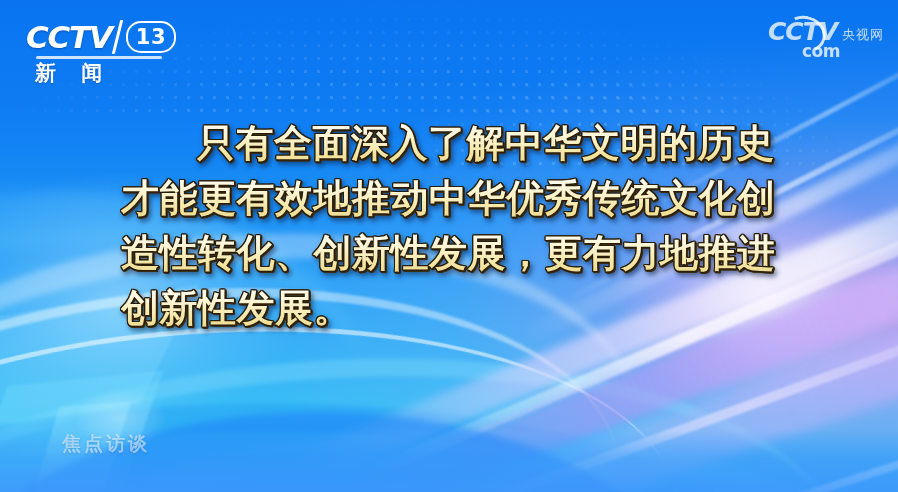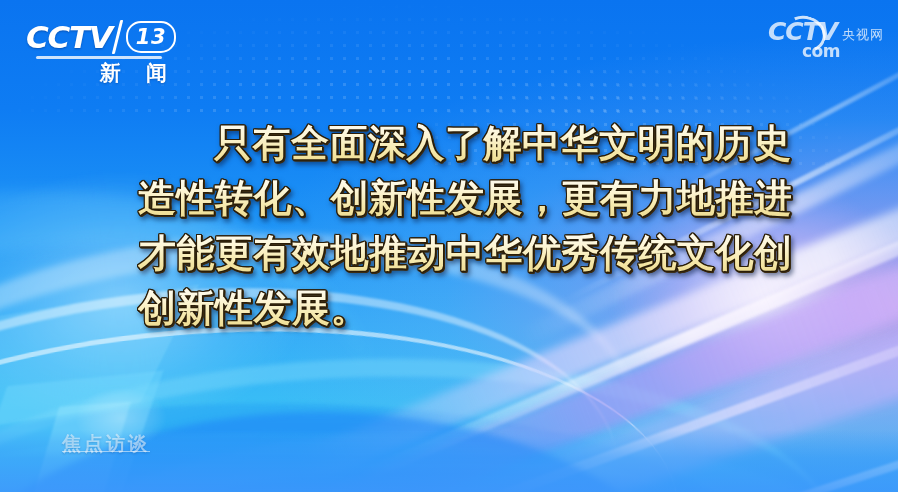--- a/index.html
+++ b/index.html
@@ -197,30 +197,29 @@
     height: 28px;
     display: flex;
     align-items: center;
   }
   .logo13 .num {
     font-weight: bold;
     font-size: 21px;
     line-height: 21px;
     color: #ffffff;
     letter-spacing: .5px;
-    font-style: italic;
   }
   .logo13 .underbar {
     width: 126px; height: 3px;
     background: rgba(255,255,255,0.80);
     margin: 2px 0 3px 10px;
     border-radius: 2px;
   }
   .logo13 .sub {
-    text-align: right;
+    text-align: left;
     width: 150px;
     font-weight: bold;
     font-size: 21px;
     line-height: 22px;
     color: #ffffff;
     letter-spacing: 9px;
     text-indent: 9px;
     text-shadow: 0 1px 2px rgba(0,40,110,0.35);
   }
 
@@ -280,27 +279,26 @@
   .wm-program {
     position: absolute;
     left: 62px; top: 432px;
     font-weight: bold;
     font-size: 19px;
     line-height: 22px;
     letter-spacing: 3px;
     color: rgba(255,255,255,0.52);
     text-shadow: 0 1px 2px rgba(0,70,150,0.25);
     pointer-events: auto;
-    text-decoration: underline;
   }
 
   
   .quote {
     position: absolute;
-    left: 138px; top: 116px;
+    left: 121px; top: 116px;
     width: 660px;
     pointer-events: auto;
   }
   .quote .line {
     font-family: "DejaVu Sans", "Liberation Sans", sans-serif;
     font-weight: bold;
     font-size: 38px;
     line-height: 55px;
     letter-spacing: .5px;
     white-space: nowrap;
@@ -375,18 +373,18 @@
       <span class="wm-top">CCTV</span>
       <span class="wm-bot">com</span>
     </div>
     <span class="wm-cn">央视网</span>
   </div>
 
   <div class="wm-program">焦点访谈</div>
 
   <div class="quote">
     <div class="line indent">只有全面深入了解中华文明的历史，</div>
+    <div class="line">才能更有效地推动中华优秀传统文化创</div>
     <div class="line">造性转化、创新性发展，更有力地推进</div>
-    <div class="line">才能更有效地推动中华优秀传统文化创</div>
     <div class="line">创新性发展。</div>
   </div>
 
 </div>
 
 </body></html>

